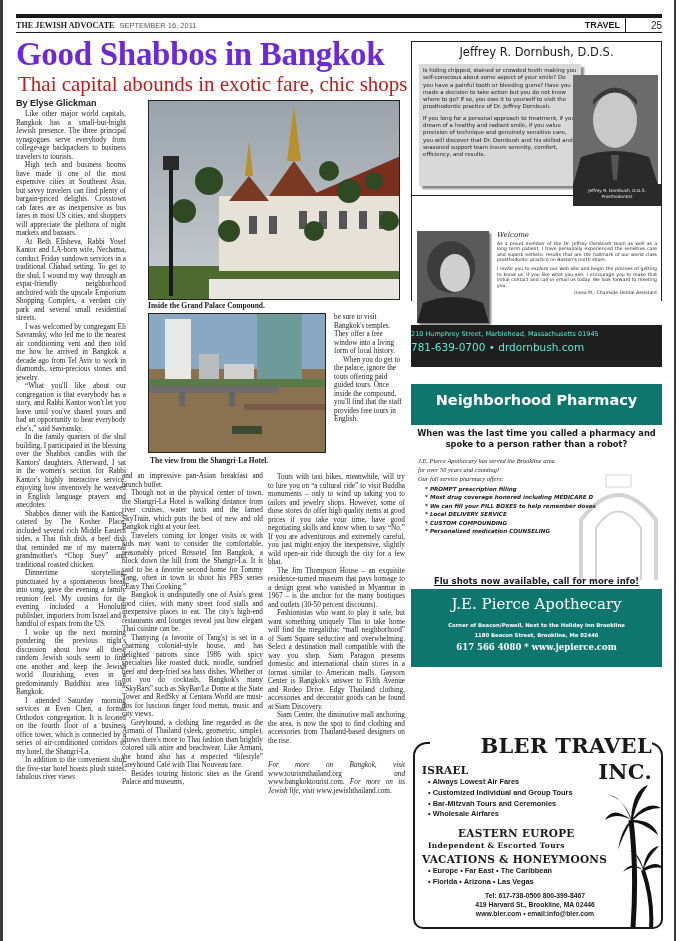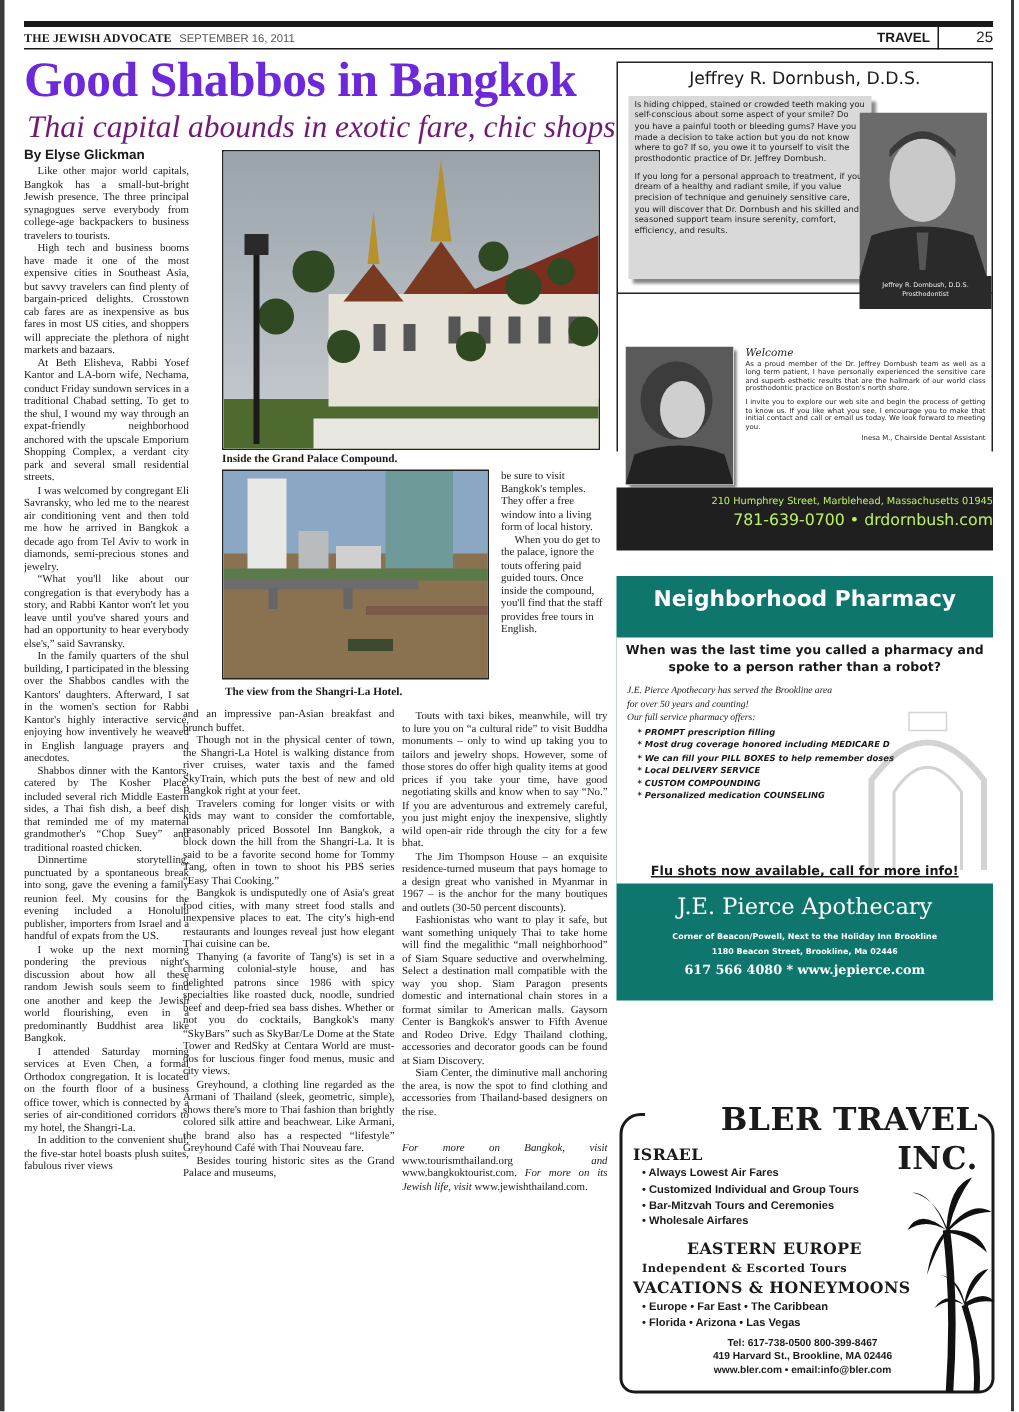--- a/index.html
+++ b/index.html
@@ -10,21 +10,21 @@
 
   
   .topbar { position: absolute; left: 16px; top: 14px; width: 646px; height: 4px; background: #1a1a1a; }
   .masthead { position: absolute; left: 16px; top: 18px; width: 646px; height: 15px; border-bottom: 1px solid #1a1a1a; font-size: 8px; line-height: 15px; }
   .masthead .paper { font-family: "Liberation Serif", serif; font-weight: bold; letter-spacing: 0.1px; }
   .masthead .date { font-family: "Liberation Sans", sans-serif; color: #555; margin-left: 3px; font-size: 7.5px; }
   .masthead .section { position: absolute; right: 36px; top: 0; font-family: "Liberation Sans", sans-serif; font-weight: bold; font-size: 9px; padding-right: 5px; border-right: 1px solid #1a1a1a; height: 15px; }
   .masthead .pageno { position: absolute; right: 0; top: 0; font-family: "Liberation Sans", sans-serif; font-size: 10px; }
 
   .headline { position: absolute; left: 16px; top: 36px; font-size: 33px; font-weight: bold; letter-spacing: -0.3px; line-height: 36px; color: #6d28d9; }
-  .subhead { position: absolute; left: 18px; top: 72px; font-size: 21px; line-height: 24px; color: #701a75; font-style: italic; }
+  .subhead { position: absolute; left: 18px; top: 72px; font-size: 21px; line-height: 24px; color: #b91c1c; }
   .byline { position: absolute; left: 16px; top: 98px; font-family: "Liberation Sans", sans-serif; font-weight: bold; font-size: 9px; }
 
   .col { position: absolute; font-size: 7.25px; line-height: 8.5px; text-align: justify; hyphens: auto; }
   .col p { text-indent: 9px; }
   .col1 { left: 16px; top: 110px; width: 110px; height: 825px; overflow: hidden; }
   .col2 { left: 122px; top: 472px; width: 141px; height: 465px; overflow: hidden; }
   .col3 { left: 268px; top: 473px; width: 137px; height: 465px; overflow: hidden; }
   .colside { left: 334px; top: 313px; width: 71px; height: 160px; overflow: hidden; text-align: left; }
   .col3 .more { margin-top: 16px; text-indent: 0; font-style: italic; }
   .col3 .more .url { font-style: normal; }
@@ -42,21 +42,21 @@
   .ad-dent .title { position: absolute; left: 0; top: 3px; width: 100%; text-align: center; font-family: "DejaVu Sans", sans-serif; font-size: 11.5px; }
   .ad-dent .blurb { position: absolute; left: 7px; top: 22px; width: 162px; height: 122px; background: #d9d9d9; box-shadow: 3px 3px 2px #888; padding: 3px 4px; font-family: "DejaVu Sans", sans-serif; font-size: 5.5px; line-height: 7.3px; color: #222; }
   .ad-dent .blurb p + p { margin-top: 4px; }
   .ad-dent .portrait { position: absolute; left: 161px; top: 75px; width: 85px; height: 110px; }
   .ad-dent2 { position: absolute; left: 411px; top: 196px; width: 251px; height: 105px; background: #fff; border-left: 1px solid #222; border-right: 1px solid #222; }
   .welcome-photo { position: absolute; left: 417px; top: 231px; width: 72px; height: 92px; box-shadow: 2px 2px 2px #777; }
   .welcome { position: absolute; left: 497px; top: 233px; width: 160px; font-family: "DejaVu Sans", sans-serif; font-size: 4.6px; line-height: 5.6px; color: #222; text-align: justify; }
   .welcome .wt { font-family: "DejaVu Serif", serif; font-style: italic; font-size: 7px; margin-bottom: 2px; }
   .welcome p + p { margin-top: 3px; }
   .welcome .sig { text-align: right; margin-top: 2px; }
-  .dent-footer { position: absolute; left: 411px; top: 325px; width: 251px; height: 42px; background: #1f1f1f; color: #bef264; text-align: right; font-family: "DejaVu Sans", sans-serif; }
+  .dent-footer { position: absolute; left: 411px; top: 325px; width: 251px; height: 42px; background: #1f1f1f; color: #5eead4; text-align: left; font-family: "DejaVu Sans", sans-serif; }
   .dent-footer .addr { font-size: 6.5px; margin-top: 5px; }
   .dent-footer .phone { font-size: 10.5px; margin-top: 3px; }
 
   
   .ad-pharm { position: absolute; left: 411px; top: 384px; width: 251px; height: 283px; background: #0f766e; }
   .ad-pharm .ph-title { position: absolute; left: 0; top: 8px; width: 100%; text-align: center; color: #fff; font-family: "DejaVu Sans", sans-serif; font-weight: bold; font-size: 14.5px; }
   .ad-pharm .ph-body { position: absolute; left: 0; top: 41px; width: 100%; height: 164px; background: #fff; }
   .ph-q { text-align: center; font-family: "DejaVu Sans", sans-serif; font-weight: bold; font-size: 8.3px; line-height: 11px; margin-top: 3px; }
   .ph-intro { margin: 6px 0 0 7px; font-family: Liberation Serif, serif; font-size: 6.4px; line-height: 9px; font-style: italic; }
   .ph-list { list-style: none; margin: 2px 0 0 14px; font-family: "DejaVu Sans", sans-serif; font-size: 5.6px; line-height: 8.4px; font-style: italic; font-weight: bold; }

